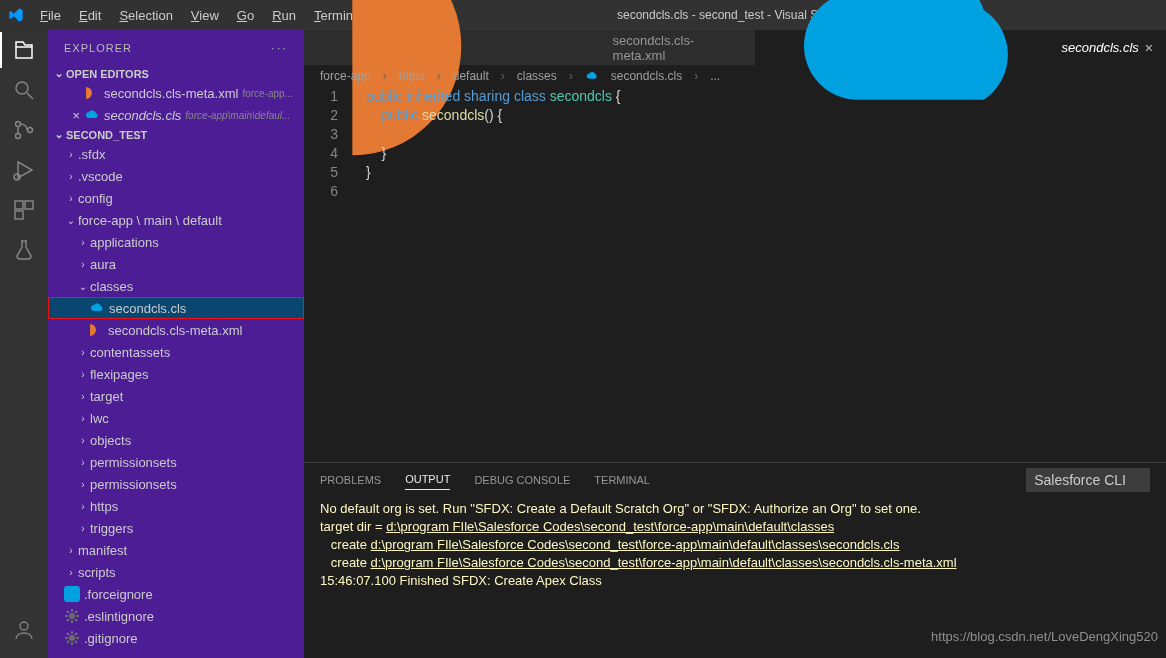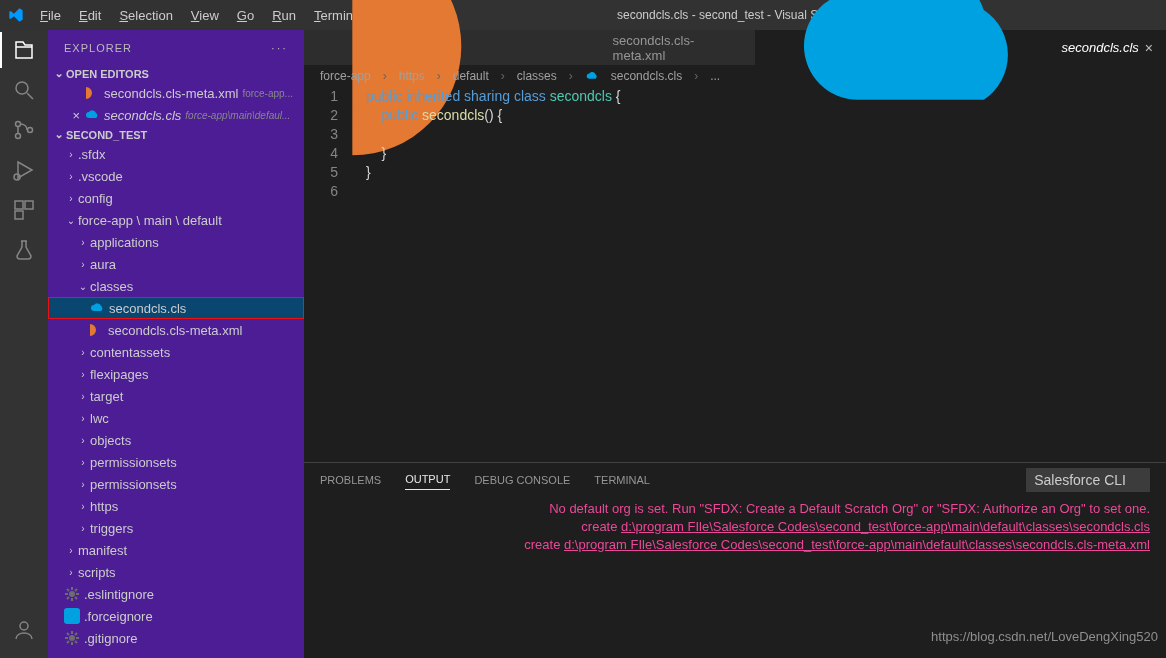--- a/index.html
+++ b/index.html
@@ -40,21 +40,21 @@
 .lines div { height:19px; line-height:19px; white-space:pre; }
 .kw-blue { color:#569cd6; }
 .kw-teal { color:#4ec9b0; }
 .kw-yellow { color:#dcdcaa; }
 .kw-white { color:#d4d4d4; }
 .panel { height:196px; border-top:1px solid #414141; display:flex; flex-direction:column; }
 .panel-tabs { height:33px; display:flex; align-items:center; padding:0 16px; gap:24px; font-size:11px; color:#969696; }
 .panel-tabs span { cursor:pointer; padding:4px 0; }
 .panel-tabs span.active { color:#e7e7e7; border-bottom:1px solid #e7e7e7; }
 .panel-tabs .dropdown { margin-left:auto; background:#3c3c3c; padding:4px 24px 4px 8px; color:#ccc; font-size:14px; position:relative; }
-.output { flex:1; padding:4px 16px; font-family:Consolas,monospace; font-size:13px; color:#ec4899; overflow:auto;text-align:right; }
+.output { flex:1; padding:4px 16px; font-family:Consolas,monospace; font-size:13px; color:#fef9c3; overflow:auto; }
 .output div { line-height:18px; white-space:pre; }
 .output .ul { text-decoration:underline; }
 .watermark { position:absolute; bottom:14px; right:8px; color:#aaa; font-size:13px; opacity:0.8; }
 svg { width:100%; height:100%; }
 </style>
 </head>
 <body>
 
 <div class="titlebar">
   <span class="logo">
@@ -228,33 +228,33 @@
           <span class="chev">›</span>
           <span>manifest</span>
         </div>
         <div class="tree-item" style="padding-left: 16px;">
           <span class="chev">›</span>
           <span>scripts</span>
         </div>
         <div class="tree-item" style="padding-left: 16px;">
           <span class="ficon">
             <svg viewBox="0 0 16 16">
+              <rect width="16" height="16" rx="3" fill="#00a1e0"></rect>
+            </svg>
+          </span>
+          <span>.forceignore</span>
+        </div>
+        <div class="tree-item" style="padding-left: 16px;">
+          <span class="ficon">
+            <svg viewBox="0 0 16 16">
               <circle cx="8" cy="8" r="3" fill="#6d6d6d"></circle>
               <path stroke="#6d6d6d" stroke-width="2" d="M8 1v3M8 12v3M1 8h3M12 8h3M3 3l2 2M11 11l2 2M13 3l-2 2M5 11l-2 2"></path>
             </svg>
           </span>
           <span>.eslintignore</span>
-        </div>
-        <div class="tree-item" style="padding-left: 16px;">
-          <span class="ficon">
-            <svg viewBox="0 0 16 16">
-              <rect width="16" height="16" rx="3" fill="#00a1e0"></rect>
-            </svg>
-          </span>
-          <span>.forceignore</span>
         </div>
         <div class="tree-item" style="padding-left: 16px;">
           <span class="ficon">
             <svg viewBox="0 0 16 16">
               <circle cx="8" cy="8" r="3" fill="#6d6d6d"></circle>
               <path stroke="#6d6d6d" stroke-width="2" d="M8 1v3M8 12v3M1 8h3M12 8h3M3 3l2 2M11 11l2 2M13 3l-2 2M5 11l-2 2"></path>
             </svg>
           </span>
           <span>.gitignore</span>
         </div>
@@ -314,21 +314,23 @@
     <div class="panel">
       <div class="panel-tabs" id="panelTabs">
           <span>PROBLEMS</span>
           <span class="active">OUTPUT</span>
           <span>DEBUG CONSOLE</span>
           <span>TERMINAL</span>
           <div class="dropdown">Salesforce CLI</div>
         </div>
       <div class="output" id="output">
           <div>No default org is set. Run "SFDX: Create a Default Scratch Org" or "SFDX: Authorize an Org" to set one.</div>
+          <div>target dir = <span class="ul">d:\program FIle\Salesforce Codes\second_test\force-app\main\default\classes</span></div>
           <div>   create <span class="ul">d:\program FIle\Salesforce Codes\second_test\force-app\main\default\classes\secondcls.cls</span></div>
           <div>   create <span class="ul">d:\program FIle\Salesforce Codes\second_test\force-app\main\default\classes\secondcls.cls-meta.xml</span></div>
           <div></div>
+          <div>15:46:07.100 Finished SFDX: Create Apex Class</div>
         </div>
     </div>
   </div>
 </div>
 
 <div class="watermark">https://blog.csdn.net/LoveDengXing520</div>
 
 </body></html>

